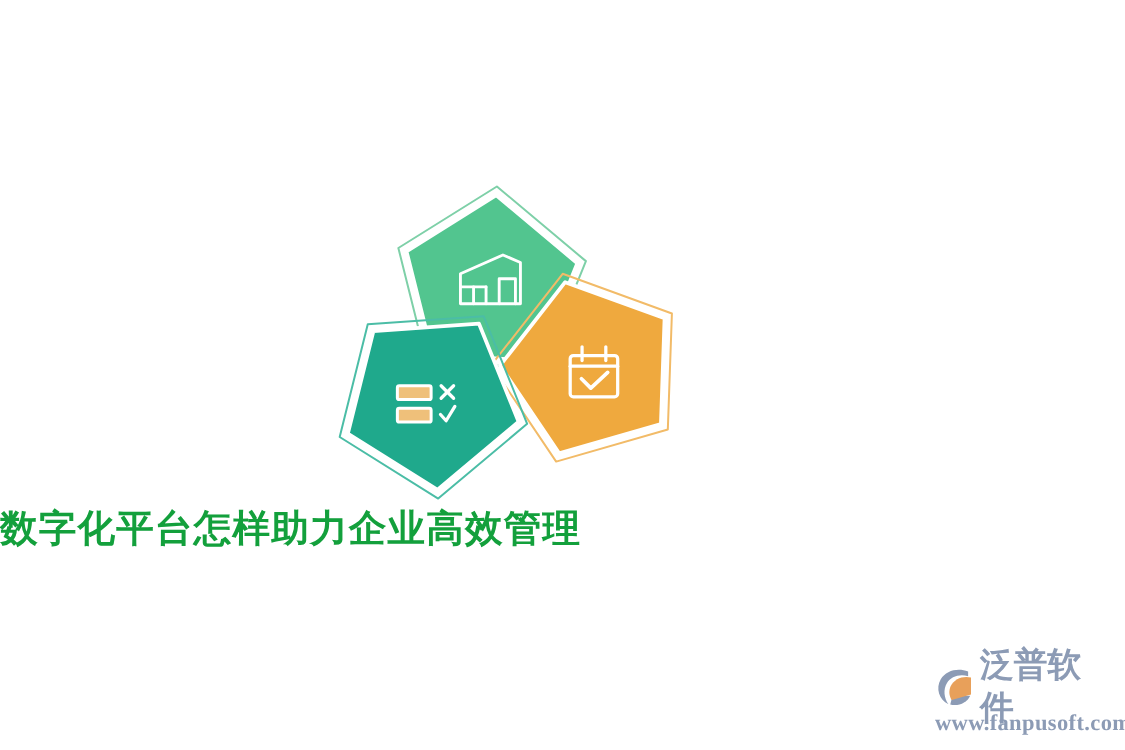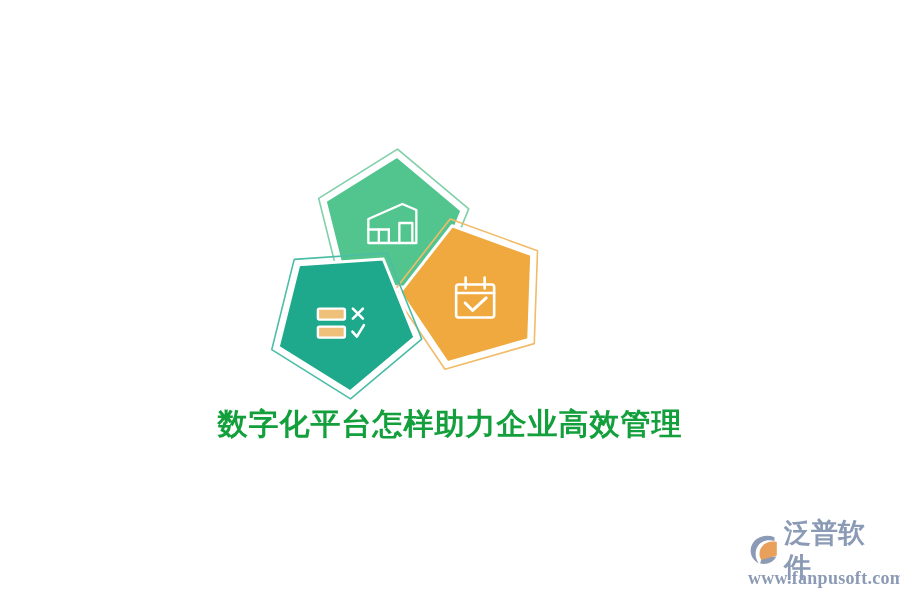--- a/index.html
+++ b/index.html
@@ -36,21 +36,21 @@
     height: 255px;
     overflow: visible;
   }
 
   
   #headline {
     position: absolute;
     left: 0;
     top: 402px;
     width: 900px;
-    text-align: center;
+    text-align: left;
     font-size: 30px;
     font-weight: bold;
     letter-spacing: 1px;
     color: #13a03c;
     font-family: "DejaVu Sans", "Liberation Sans", sans-serif;
     line-height: 44px;
     white-space: nowrap;
   }
 
   

